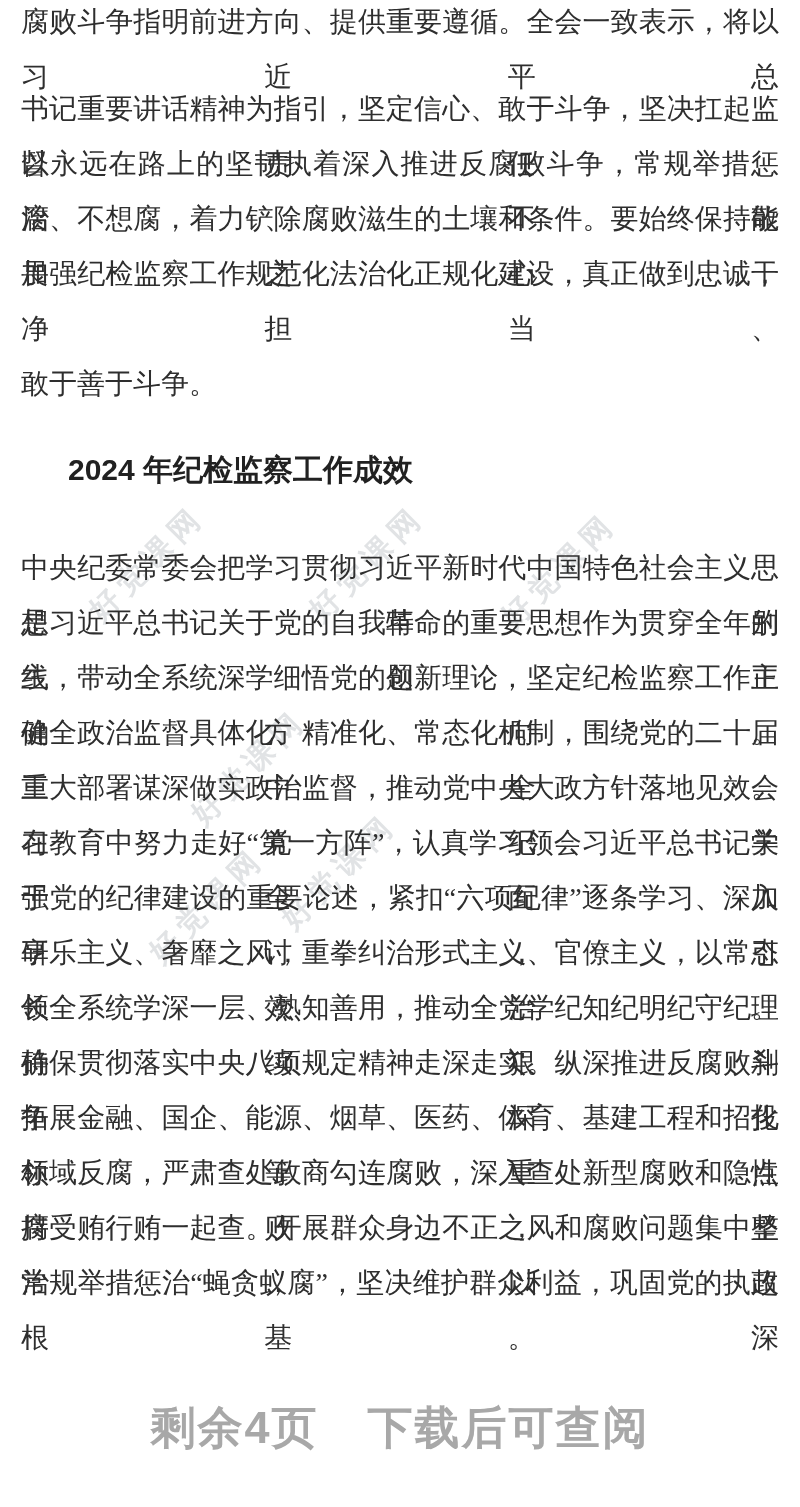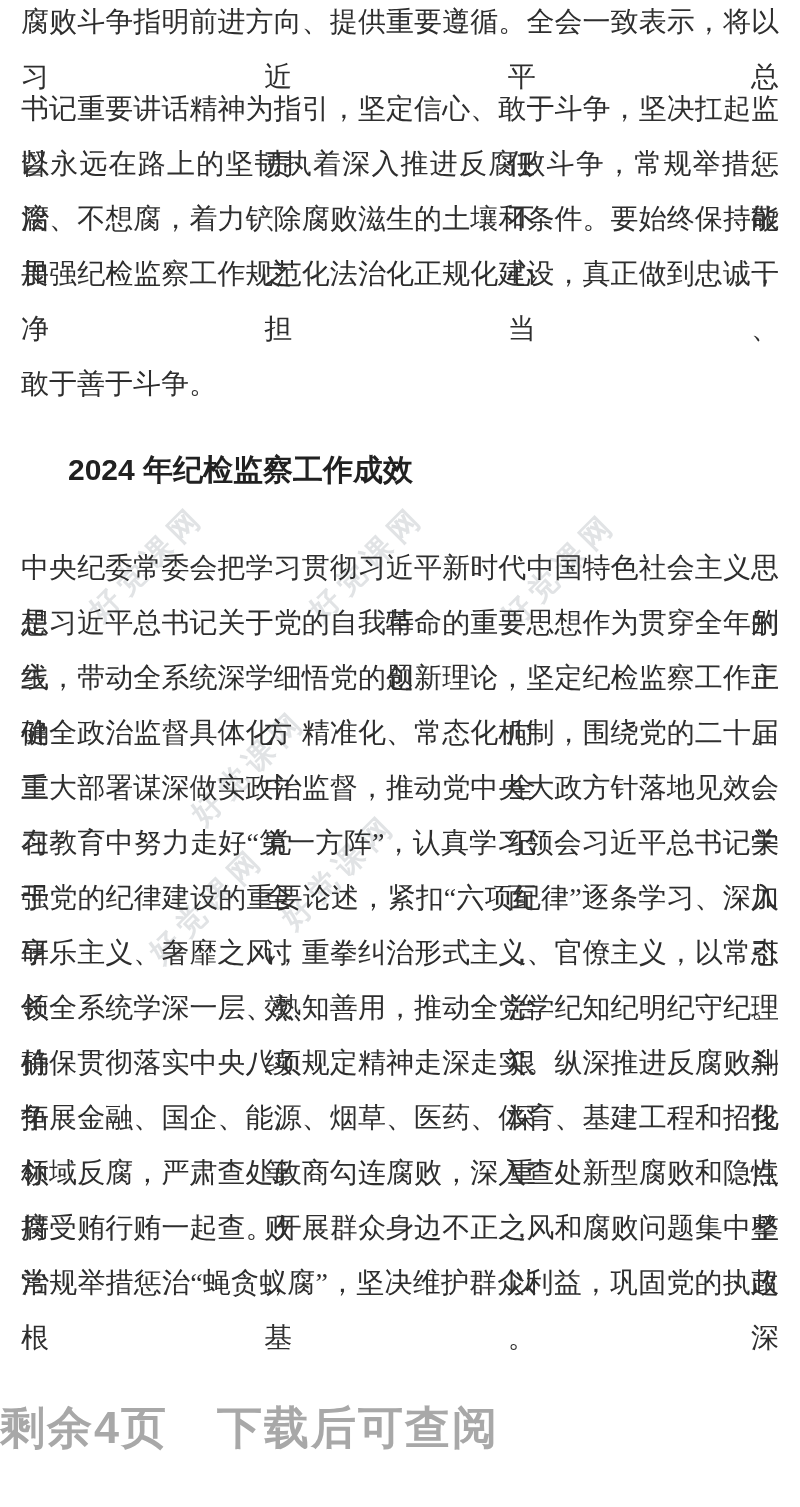--- a/index.html
+++ b/index.html
@@ -58,20 +58,21 @@
     font-size:30px;
     line-height:40px;
     color:#212121;
     margin-left:45px;
   }
   .footer{
     position:absolute;
     left:0;right:0;
     top:1398px;
     display:flex;
+    justify-content:center;
     align-items:center;
     gap:49px;
     font-family:"Liberation Sans","DejaVu Sans",sans-serif;
     font-weight:bold;
     font-size:45px;
     color:#a8a8a8;
     letter-spacing:2px;
   }
 </style>
 </head>

